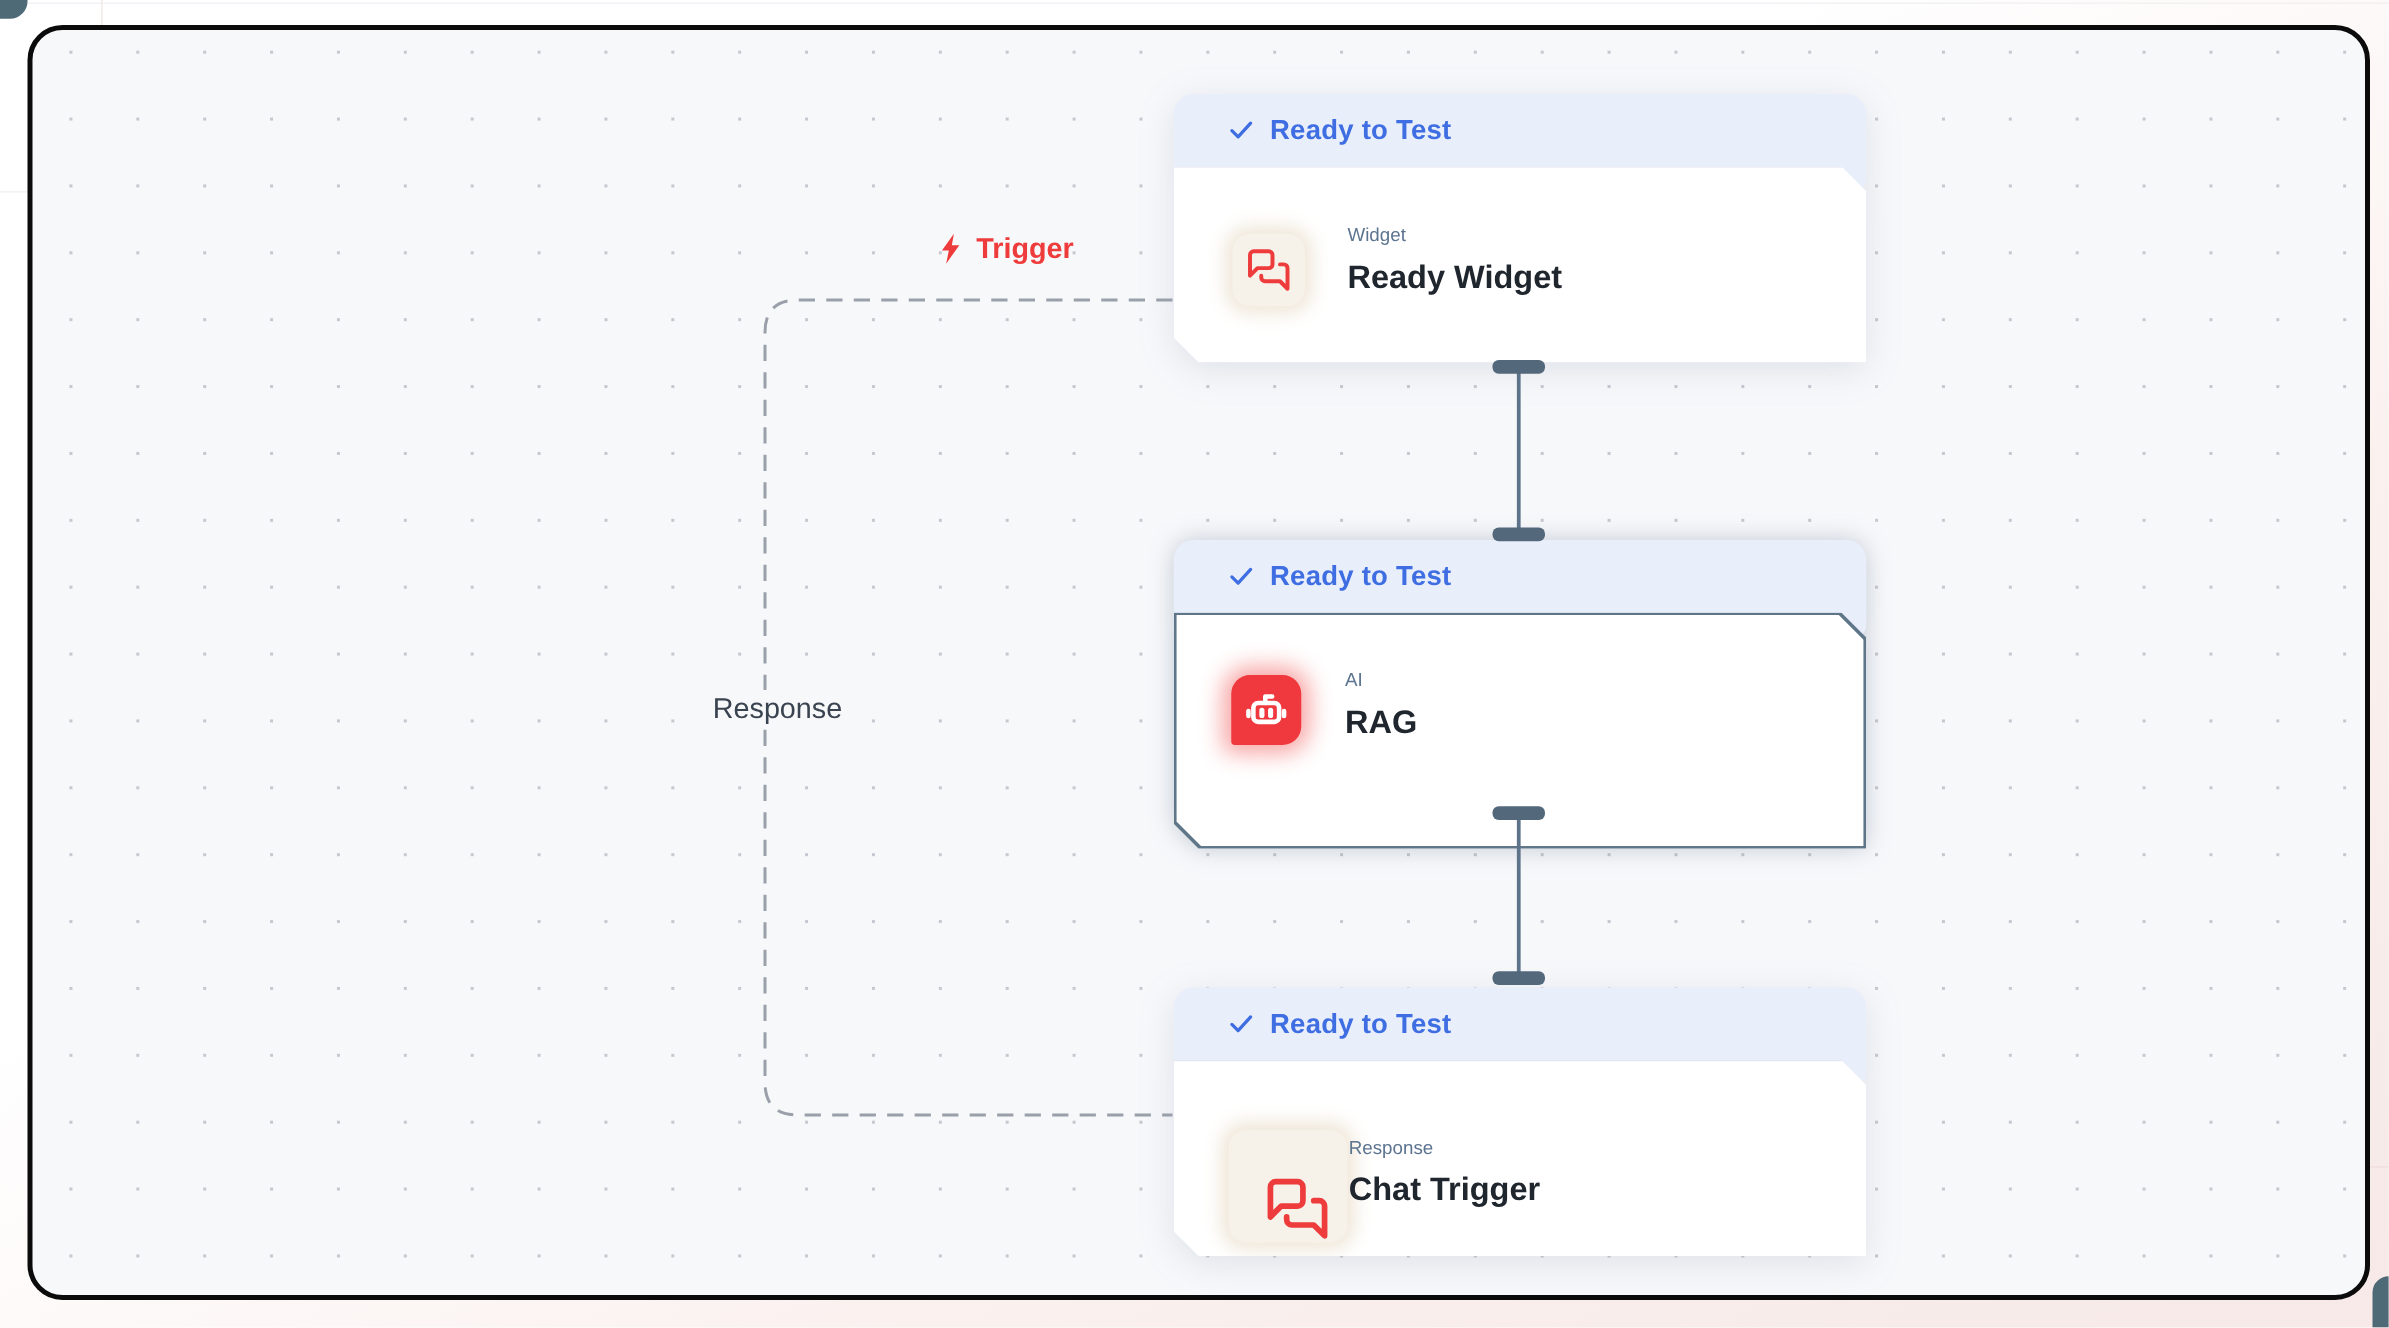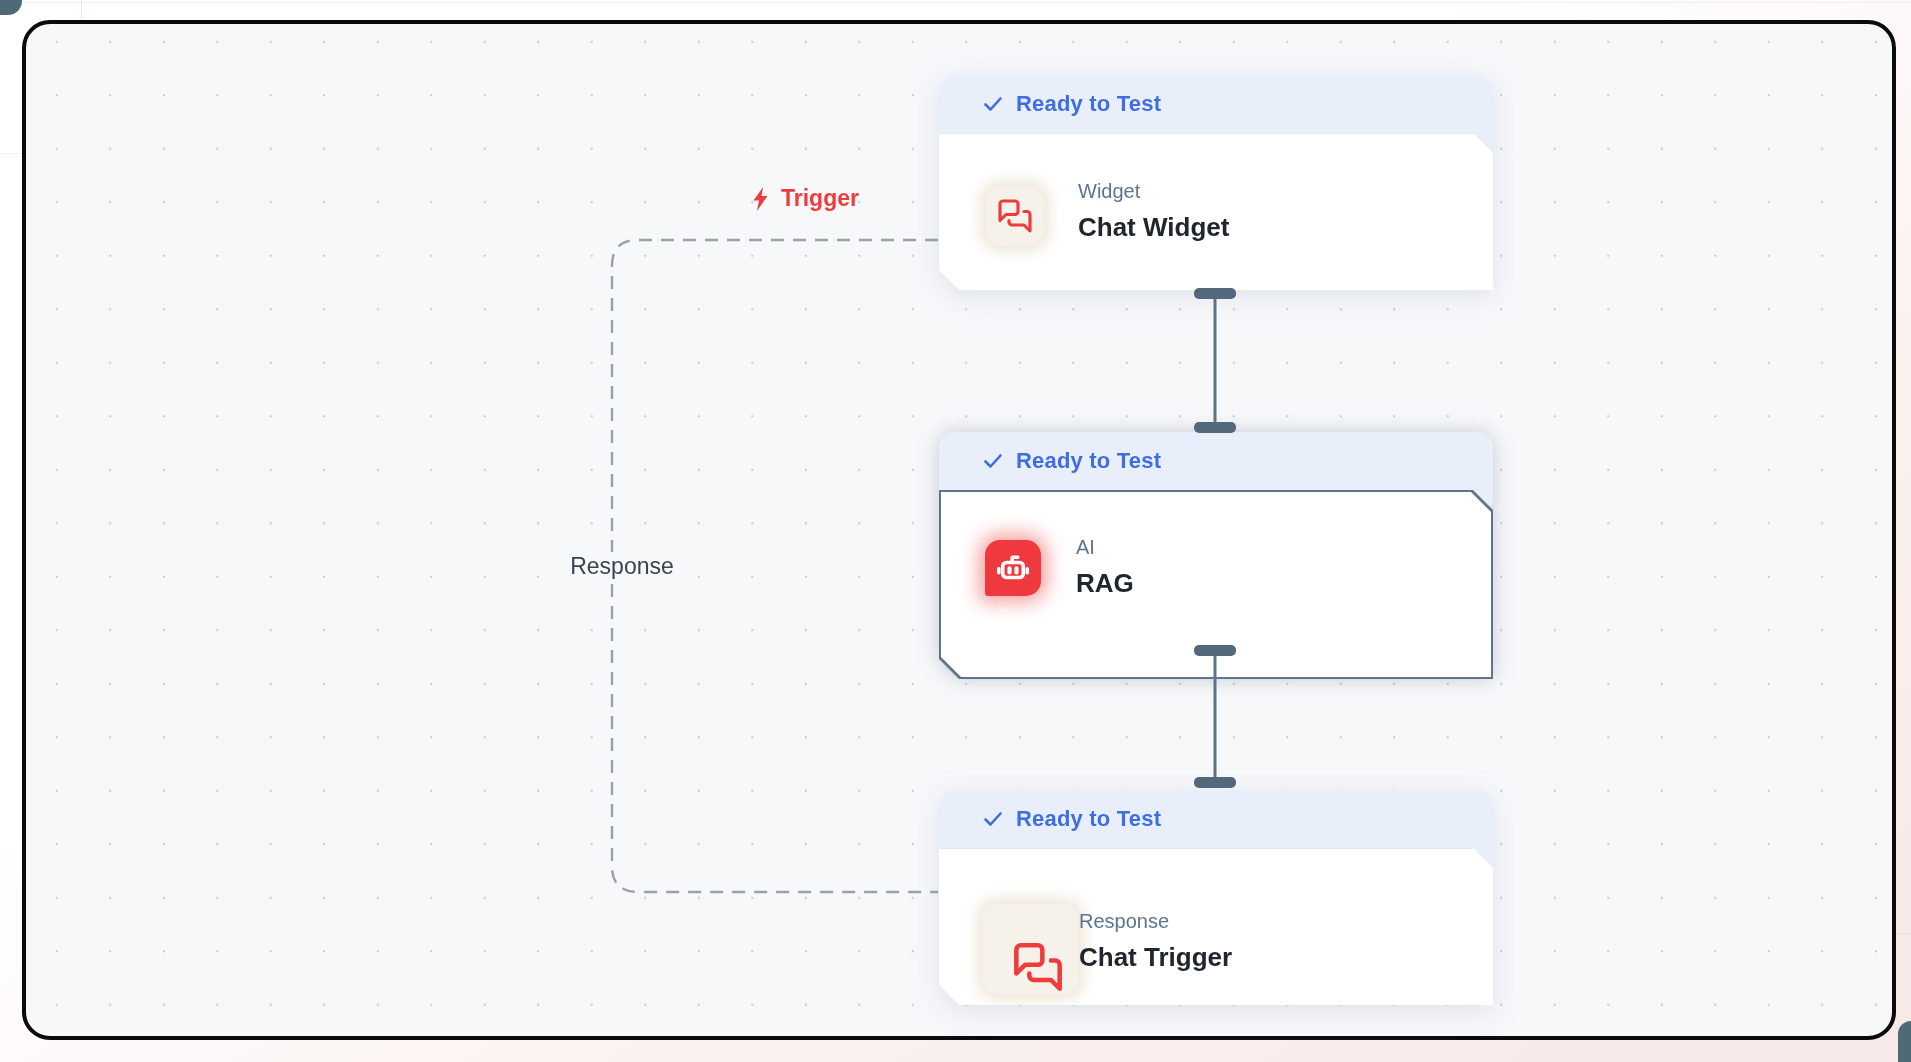--- a/index.html
+++ b/index.html
@@ -55,21 +55,21 @@
   .icon-box {
     position:absolute; border-radius:14px; background:#f6f1e9;
     box-shadow:0 0 14px 6px rgba(236,226,209,0.85);
     display:flex; align-items:center; justify-content:center;
   }
   .icon-box.red {
     background:#ef393e; box-shadow:0 0 18px 7px rgba(240,60,60,0.45);
     border-radius:15px 15px 15px 3px;
   }
   .labels { position:absolute; }
-  .node-type { font-size:20px; color:#5c7490; }
+  .node-type { font-size:15px; color:#5c7490; }
   .node-title { font-size:26px; font-weight:700; color:#20262e; margin-top:9px; }
 
   
   .edges { position:absolute; left:0; top:0; pointer-events:none; }
   .edge-label-trigger {
     position:absolute; left:726px; top:161px; display:flex; align-items:center; gap:12px;
     color:#ee3c3c; font-size:23px; font-weight:600;
   }
   .edge-label-response {
     position:absolute; left:528px; top:528px; width:136px; text-align:center;
@@ -98,21 +98,21 @@
     </div>
     <div class="node-body" style="height:157px;">
       <div class="icon-box" style="left:47px; top:53px; width:58px; height:58px;">
         <svg width="36" height="36" viewBox="0 0 24 24" fill="none" stroke="#ee3c3c" stroke-width="2.1" stroke-linecap="round" stroke-linejoin="round">
           <path d="M14 9a2 2 0 0 1-2 2H6l-4 4V4a2 2 0 0 1 2-2h8a2 2 0 0 1 2 2z"></path>
           <path d="M18 9h2a2 2 0 0 1 2 2v11l-4-4h-8a2 2 0 0 1-2-2v-1"></path>
         </svg>
       </div>
       <div class="labels" style="left:139px; top:46px;">
         <div class="node-type">Widget</div>
-        <div class="node-title">Chat Widget</div>
+        <div class="node-title">Ready Widget</div>
       </div>
     </div>
   </div>
 
   <div class="node" style="left:913px; top:408px; height:213px; filter:drop-shadow(0 0 10px rgba(96,118,145,0.35));">
     <div class="node-header-bg"></div>
     <div class="node-header-row">
       <svg width="24" height="24" viewBox="0 0 24 24" fill="none" stroke="#3e6ee2" stroke-width="2.6" stroke-linecap="round" stroke-linejoin="round">
           <polyline points="4.5,12.5 9.5,17.5 19.5,6.5"></polyline>
         </svg>

